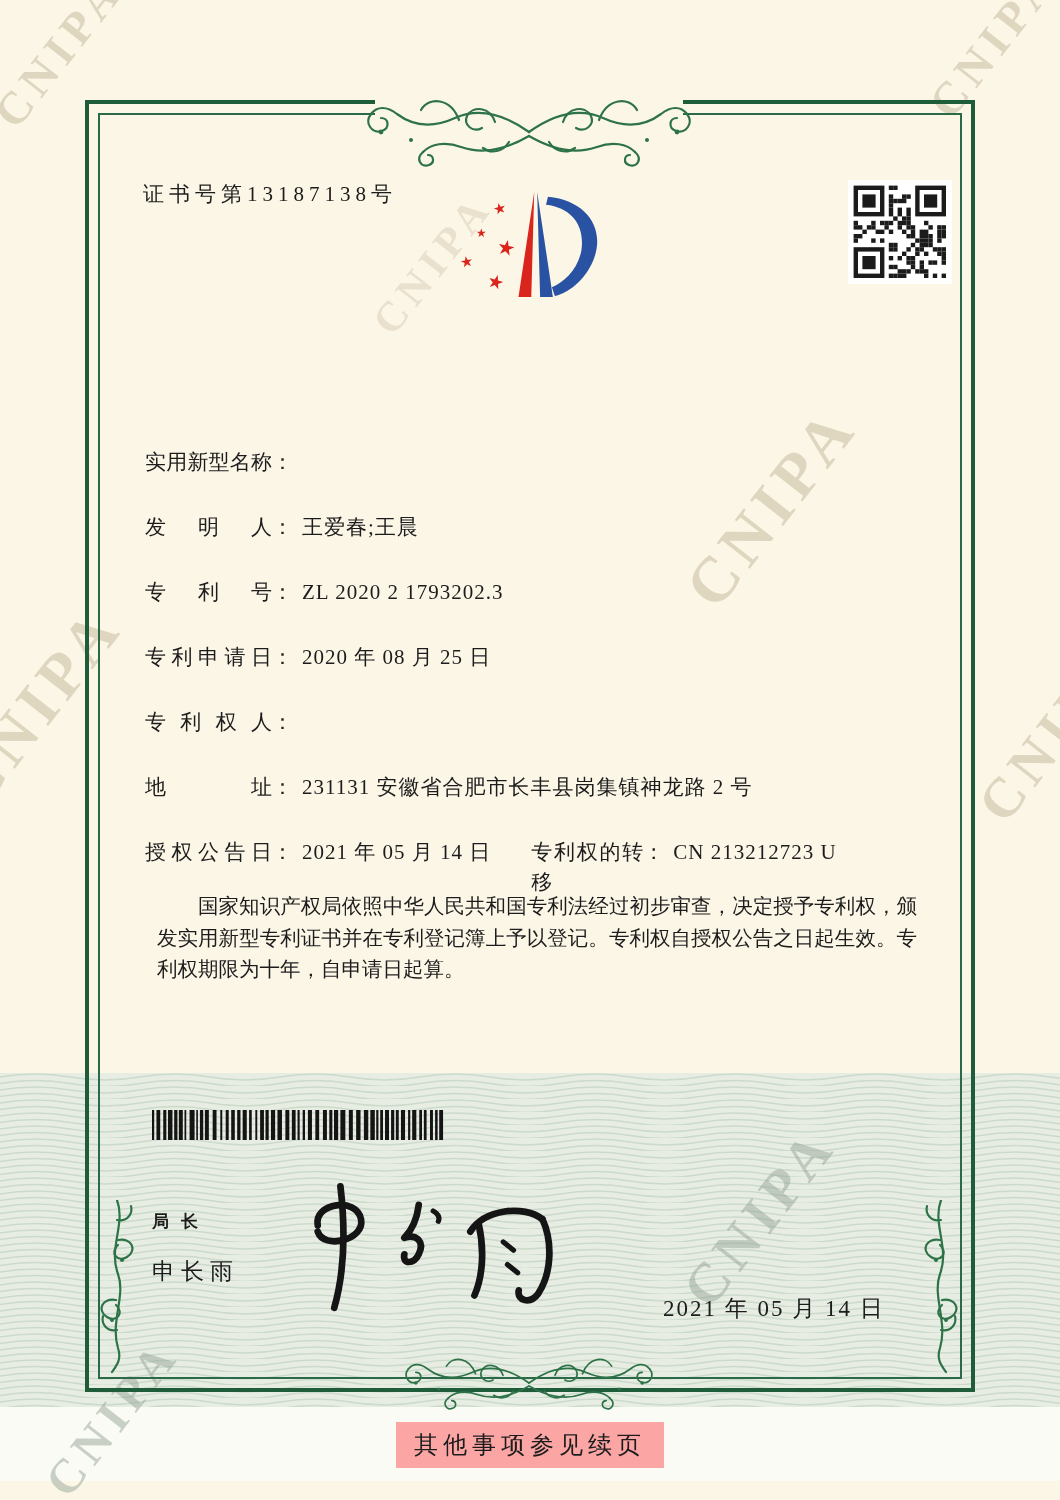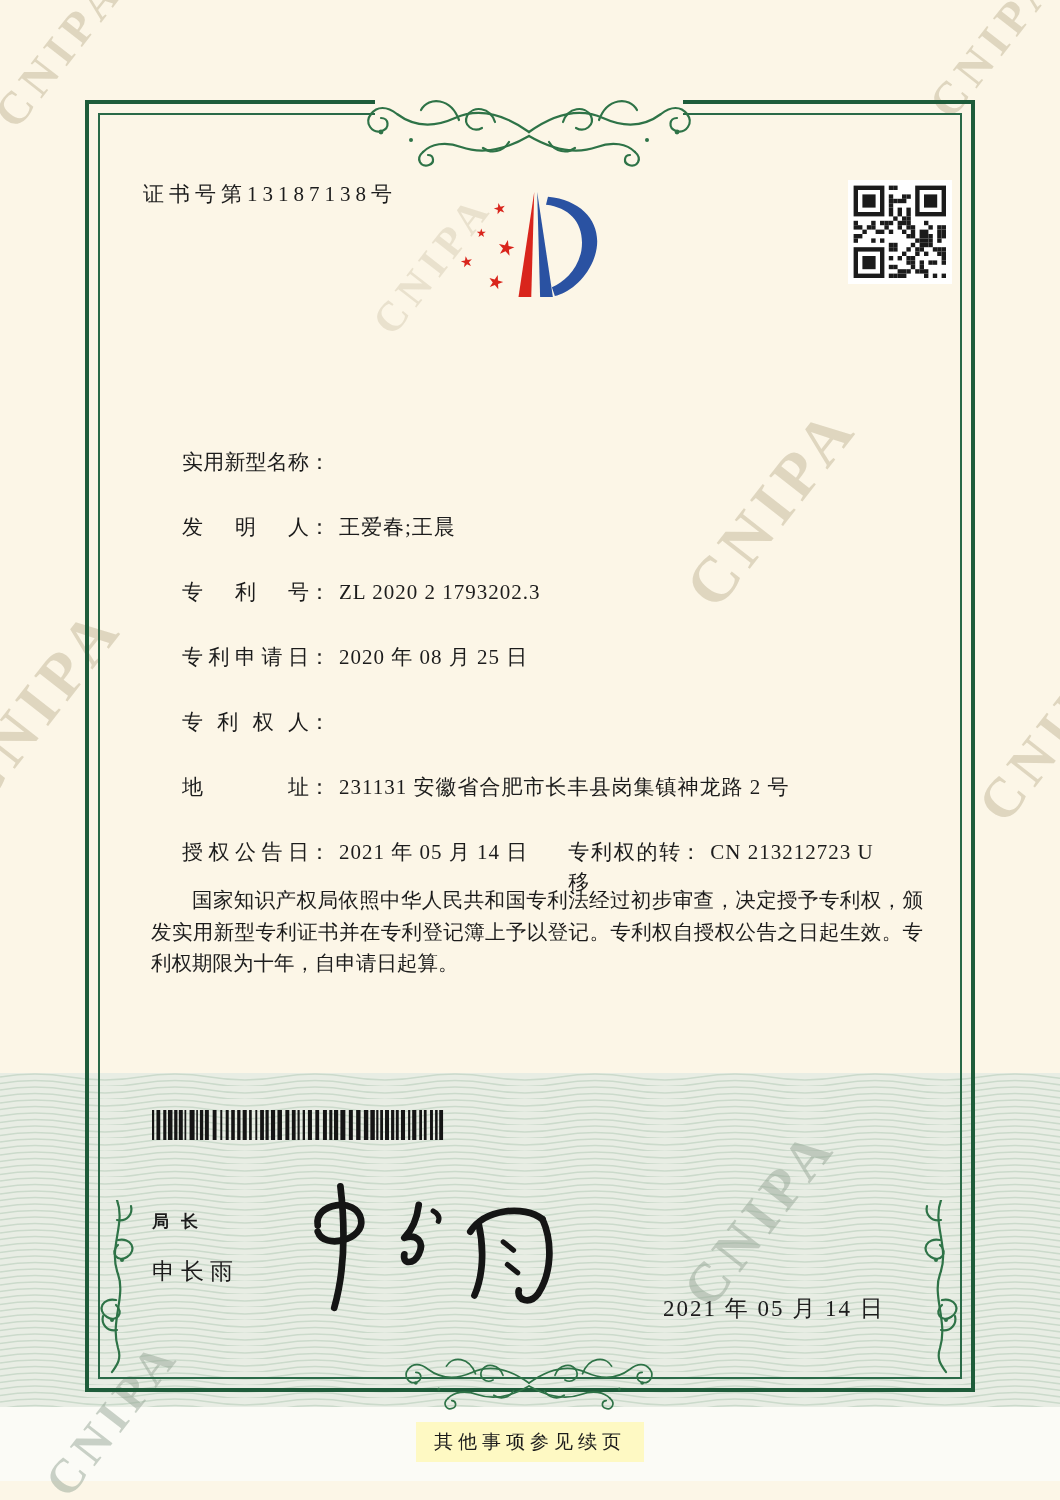--- a/index.html
+++ b/index.html
@@ -30,41 +30,41 @@
   .frame-inner{position:absolute;left:9px;top:9px;right:9px;bottom:9px;border:2px solid #2a6a48;}
   .orn{z-index:2;}
 
   
   .z3{z-index:3;}
   .cert-no{left:143px;top:180px;font-size:21px;letter-spacing:5px;}
   .logo{left:438px;top:168px;}
   .qr{left:848px;top:180px;}
   .title{left:0;right:0;top:324px;text-align:center;font-size:46px;font-weight:bold;letter-spacing:16px;}
 
-  .fields{left:145px;top:447px;width:792px;font-size:21px;margin-left:37px;}
+  .fields{left:145px;top:447px;width:792px;font-size:21px;}
   .frow{margin-bottom:35px;line-height:30px;display:flex;}
   .flabel{display:inline-block;width:127px;text-align:justify;text-align-last:justify;flex:none;}
   .fcolon{flex:none;}
   .fvalue{margin-left:9px;letter-spacing:1px;white-space:nowrap;}
   .g2{display:flex;margin-left:40px;}
   .g2 .flabel{width:112px;}
 
   .paras{left:145px;top:879px;width:784px;font-size:20.5px;line-height:31.5px;text-align:justify;}
-  .paras p{margin:6px;text-indent:2em;}
+  .paras p{margin:12px;text-indent:2em;}
 
   .barcode{left:150px;top:1110px;}
   .signer-role{left:152px;top:1210px;font-family:"Liberation Sans",sans-serif;font-weight:bold;
                font-size:17px;letter-spacing:12px;}
   .signer-name{left:152px;top:1256px;font-family:"Liberation Sans",sans-serif;font-weight:normal;
                font-size:23px;letter-spacing:6px;}
   .sig{left:282px;top:1178px;}
   .issue-date{left:663px;top:1293px;font-size:23px;letter-spacing:2px;}
   .pagenum{left:0;right:0;top:1351px;text-align:center;font-size:17px;letter-spacing:2px;}
   .note-wrap{left:0;right:0;top:1422px;text-align:center;}
-  .note{display:inline-block;background:#fef9c3;padding:7px 18px;font-size:19px;letter-spacing:5px;}
+  .note{display:inline-block;background:#fca5a5;padding:7px 18px;font-size:24px;letter-spacing:5px;}
 </style>
 </head>
 <body>
 
 <div class="page">
 
   <svg width="0" height="0" style="position:absolute" aria-hidden="true">
     <defs>
       <g id="orn-half" stroke="#2e7347" fill="none" stroke-width="2.2" stroke-linecap="round">
         <path d="M0,40 C28,20 52,16 74,26 C96,36 116,34 132,22 C142,14 152,14 158,22"></path>

